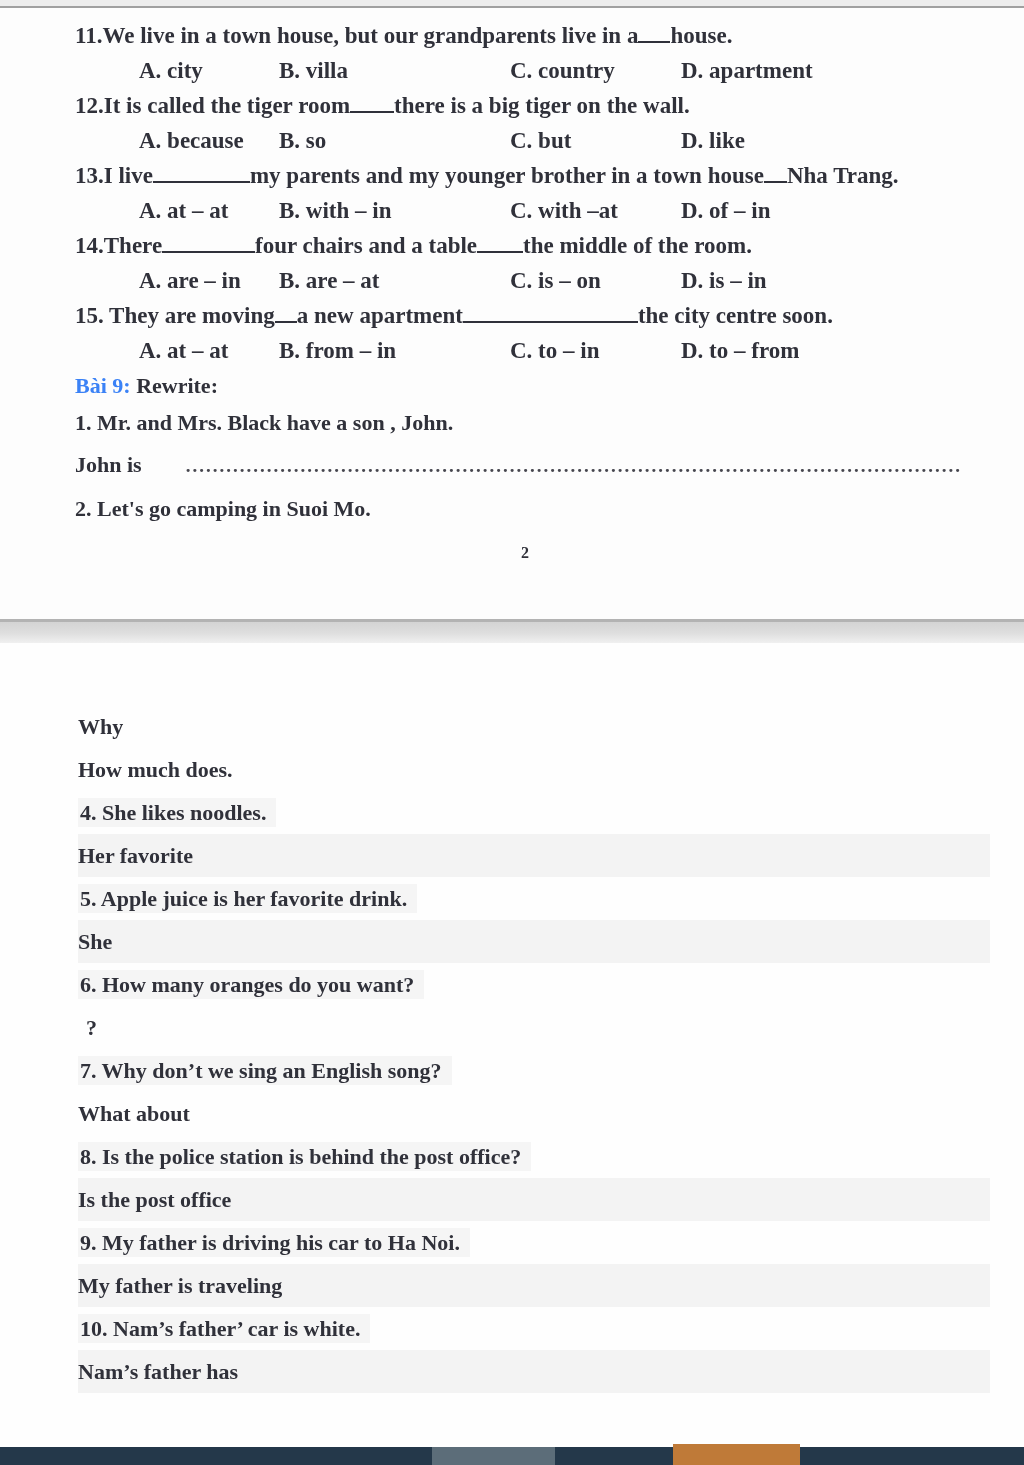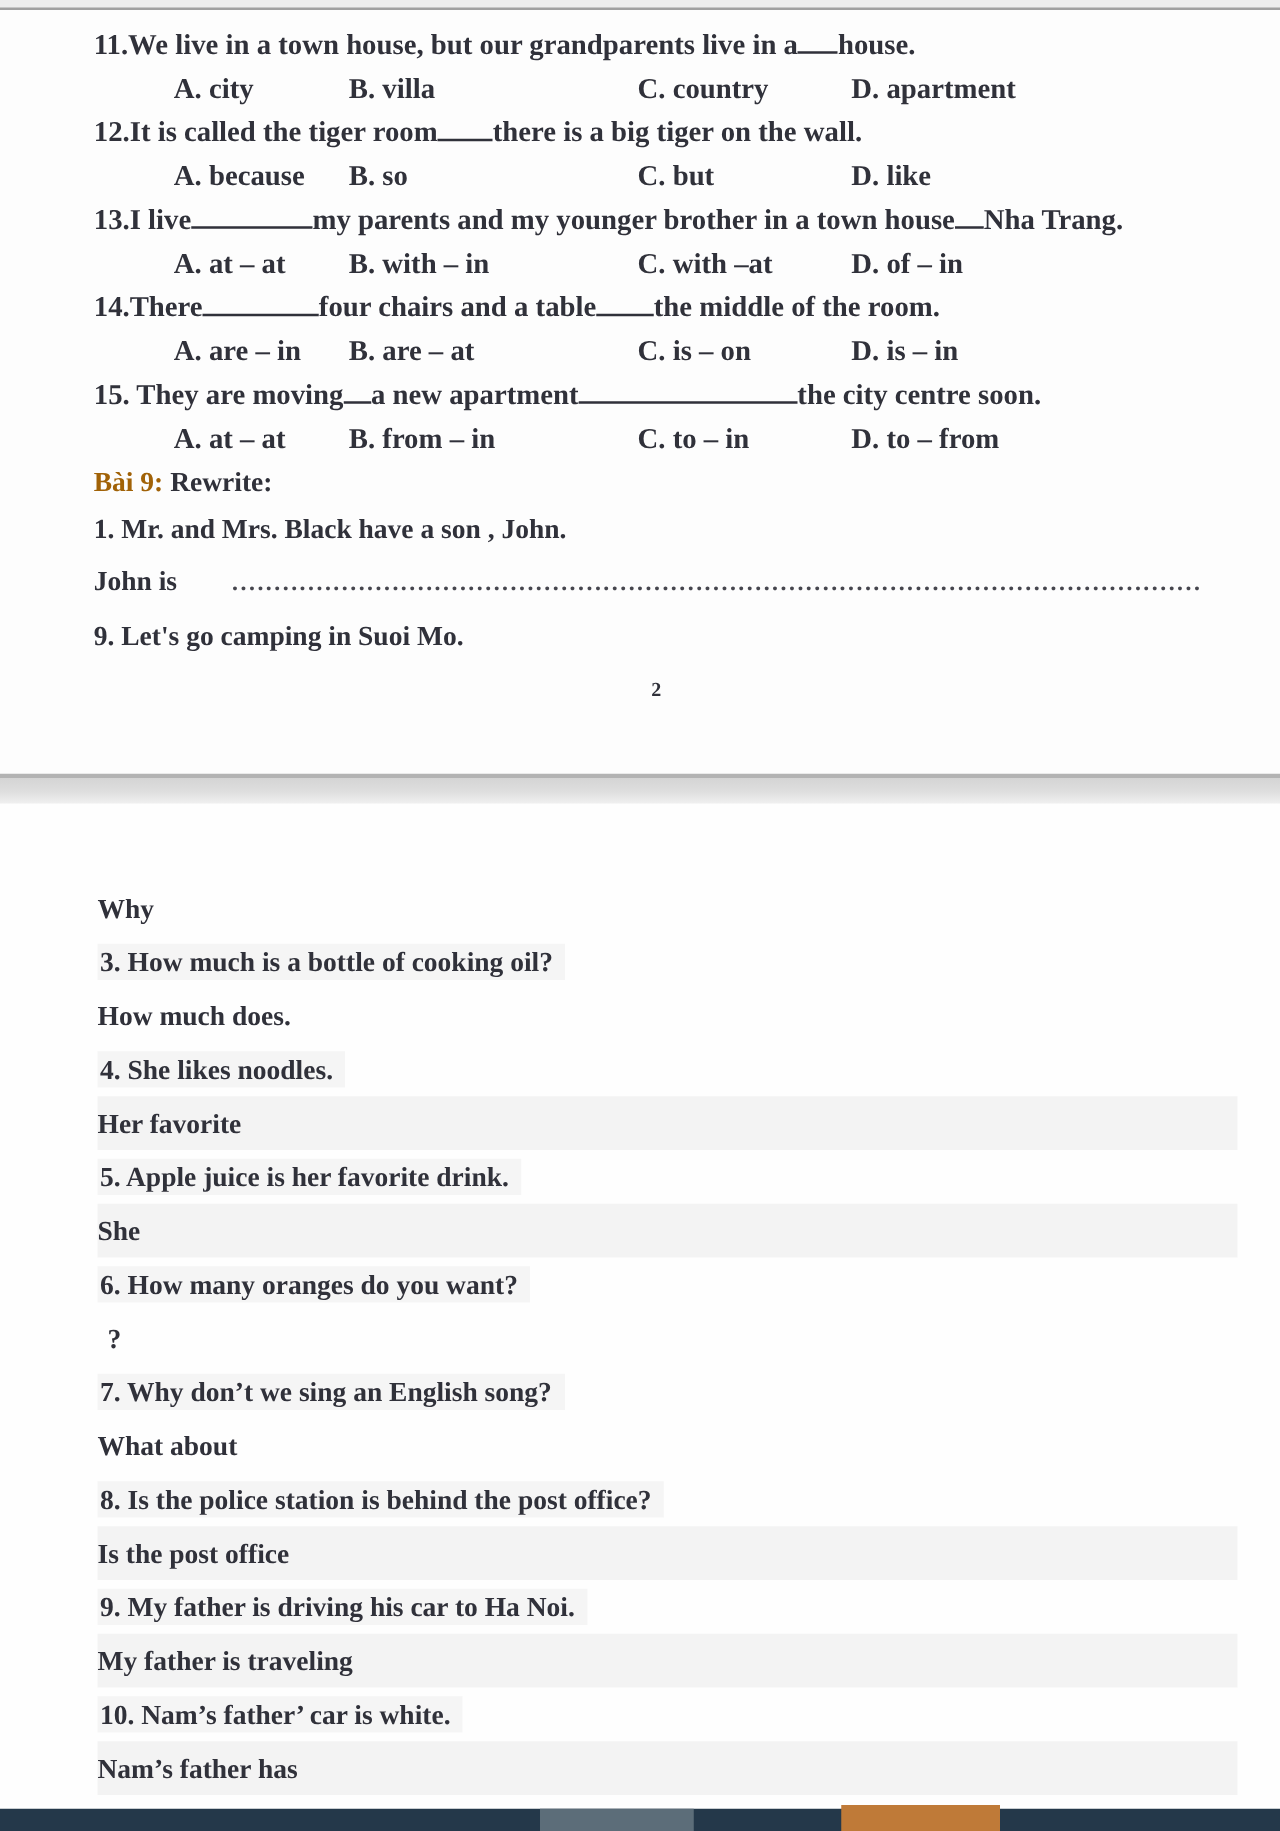--- a/index.html
+++ b/index.html
@@ -137,43 +137,42 @@
       </div>
       <div class="line q-line"><span class="qtext">15. They are moving</span><span class="blank" style="width: 22px;"></span><span class="qtext">a new apartment</span><span class="blank" style="width: 175px;"></span><span class="qtext">the city centre soon.</span></div>
       <div class="line opt-line">
         <span class="opt opt0">A.  at – at</span>
         <span class="opt opt1">B. from – in</span>
         <span class="opt opt2">C. to – in</span>
         <span class="opt opt3">D. to – from</span>
       </div>
     </div>
   <div class="head-line">
-    <span class="red" style="color: #a16207;">Bài 9:</span><span> Rewrite:</span>
+    <span class="red" style="color: #3b82f6;">Bài 9:</span><span> Rewrite:</span>
   </div>
   <div id="rew1">
       <div class="rew-line prompt"><span class="ptext">1.  Mr. and Mrs. Black have a son , John.</span></div>
       <div class="rew-line r2 ans-line full">
         <span class="prefix">John is</span>
         <span class="dots">....................................................................................................................................................................................................................................................................</span>
       </div>
-      <div class="rew-line r2 prompt"><span class="ptext">9.  Let's go camping in Suoi Mo.</span></div>
+      <div class="rew-line r2 prompt"><span class="ptext">2.  Let's go camping in Suoi Mo.</span></div>
     </div>
   <div class="pageno">2</div>
 </div>
 
 <div class="separator"></div>
 
 <div class="page2">
   <div id="p2">
       <div class="line2 ans-line qw">
         <span class="prefix">Why</span>
         <span class="dots">....................................................................................................................................................................................................................................................................</span>
         <span class="qmark">?</span>
       </div>
-      <div class="line2 prompt"><span class="ptext">3.  How much is a bottle of cooking oil?</span></div>
       <div class="line2 ans-line qw">
         <span class="prefix">How much does. </span>
         <span class="dots">....................................................................................................................................................................................................................................................................</span>
         <span class="qmark">?</span>
       </div>
       <div class="line2 prompt"><span class="ptext">4.  She likes noodles.</span></div>
       <div class="line2 ans-line full hl">
         <span class="prefix">Her favorite</span>
         <span class="dots">....................................................................................................................................................................................................................................................................</span>
       </div>

